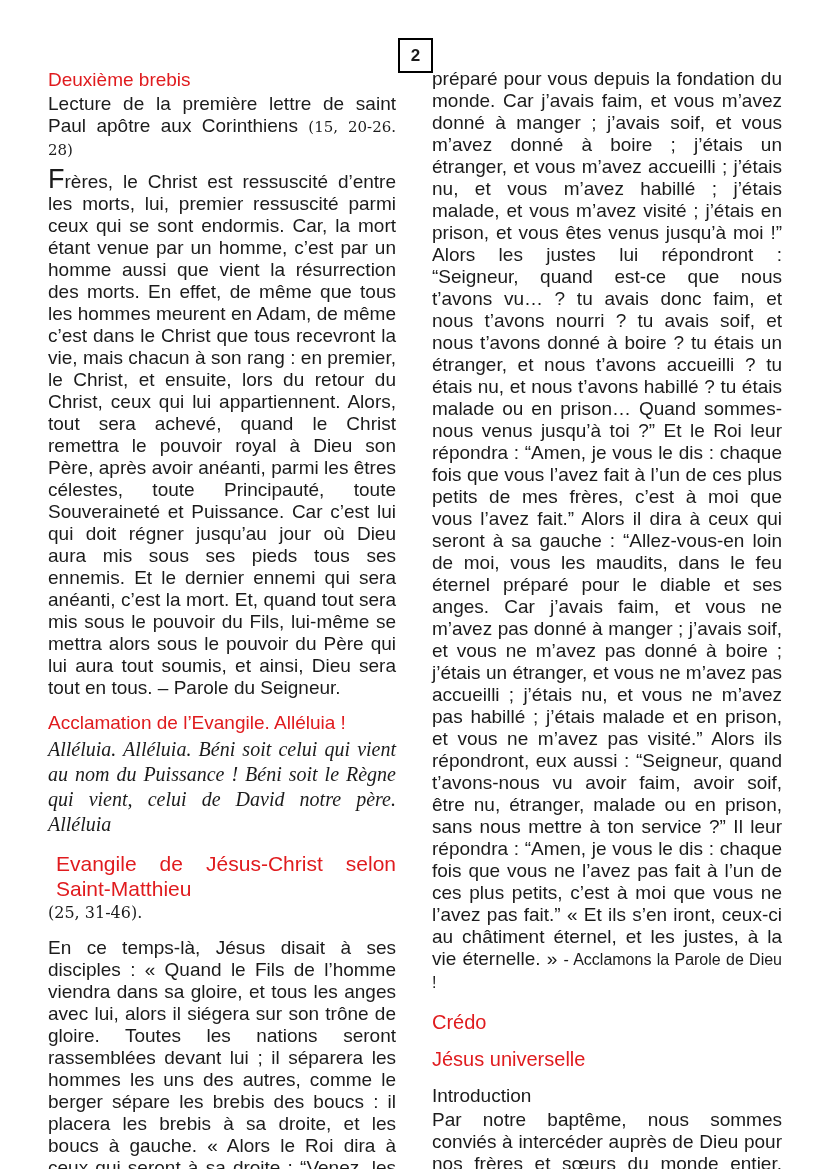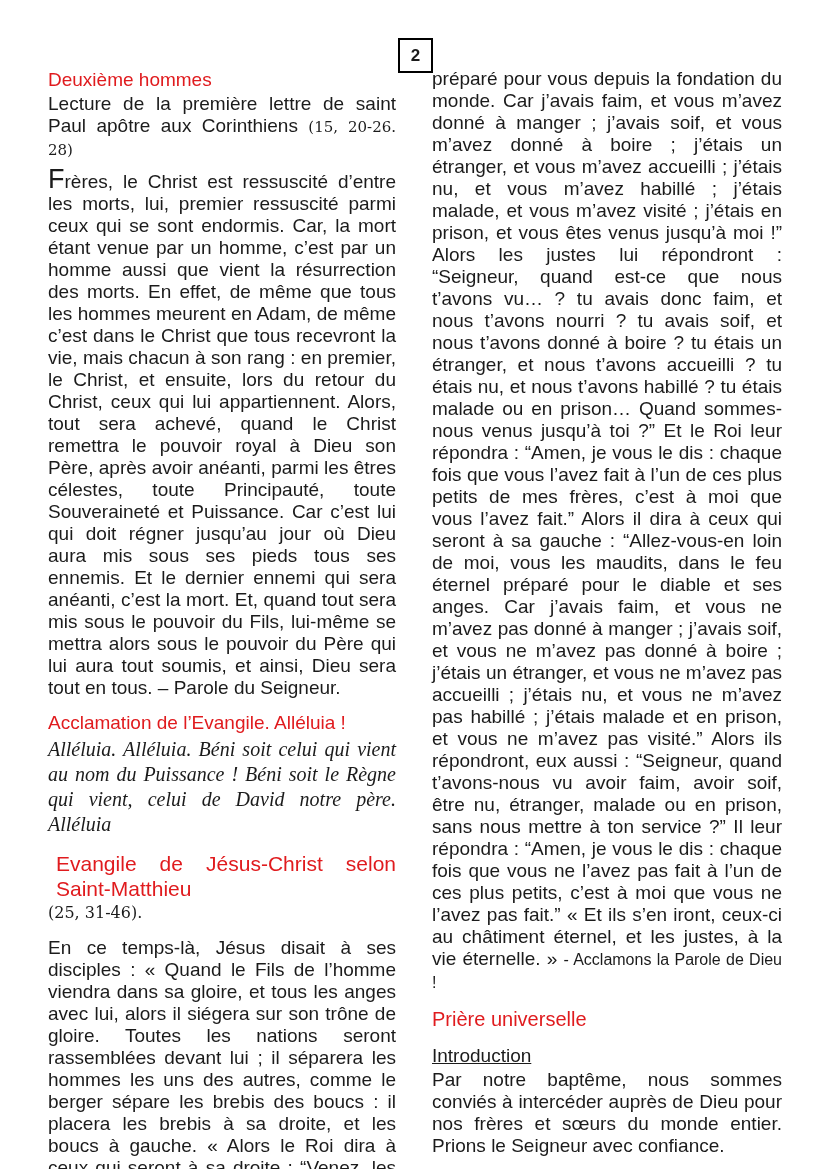--- a/index.html
+++ b/index.html
@@ -84,40 +84,40 @@
     font-size: 20px;
     line-height: 25px;
     text-align: justify;
     margin: 3px 0 0 0;
   }
   .dropcap {
     font-size: 27px;
     line-height: 10px;
   }
   .small-inline { font-size: 16px; }
-  .underlined { text-decoration: underline; }
+  .underlined { }
   .intro-label {
     font-size: 19px;
     line-height: 23px;
     margin: 13px 0 0 0;
   }
 </style>
 </head>
 <body>
 
 <div class="page">
 
   <div class="pagenum-box">
     <span>2</span>
   </div>
 
   <div class="columns">
 
     <div class="col-left">
-      <div class="heading red">Deuxième hommes</div>
+      <div class="heading red">Deuxième brebis</div>
 
       <p class="body-par mt2"><span>Lecture de la première lettre de saint Paul apôtre aux Corinthiens</span>
         <span class="ref">(15, 20-26. 28)</span></p>
 
       <p class="body-par mt10"><span class="dropcap">F</span><span>rères, le Christ est ressuscité d’entre les morts, lui, premier ressuscité parmi ceux qui se sont endormis. Car, la mort étant venue par un homme, c’est par un homme aussi que vient la résurrection des morts. En effet, de même que tous les hommes meurent en Adam, de même c’est dans le Christ que tous recevront la vie, mais chacun à son rang : en premier, le Christ, et ensuite, lors du retour du Christ, ceux qui lui appartiennent. Alors, tout sera achevé, quand le Christ remettra le pouvoir royal à Dieu son Père, après avoir anéanti, parmi les êtres célestes, toute Principauté, toute Souveraineté et Puissance. Car c’est lui qui doit régner jusqu’au jour où Dieu aura mis sous ses pieds tous ses ennemis. Et le dernier ennemi qui sera anéanti, c’est la mort. Et, quand tout sera mis sous le pouvoir du Fils, lui-même se mettra alors sous le pouvoir du Père qui lui aura tout soumis, et ainsi, Dieu sera tout en tous. – Parole du Seigneur.</span></p>
 
       <div class="heading red mt12">Acclamation de l’Evangile. Alléluia !</div>
 
       <p class="italic-par">Alléluia. Alléluia. Béni soit celui qui vient au nom du Puissance ! Béni soit le Règne qui vient, celui de David notre père. Alléluia</p>
 
@@ -125,22 +125,23 @@
 
       <p class="ref-line">(25, 31-46).</p>
 
       <p class="body-par mt14">En ce temps-là, Jésus disait à ses disciples : « Quand le Fils de l’homme viendra dans sa gloire, et tous les anges avec lui, alors il siégera sur son trône de gloire. Toutes les nations seront rassemblées devant lui ; il séparera les hommes les uns des autres, comme le berger sépare les brebis des boucs : il placera les brebis à sa droite, et les boucs à gauche. « Alors le Roi dira à ceux qui seront à sa droite : “Venez, les bénis de mon Père, recevez en héritage le Royaume</p>
     </div>
 
     <div class="col-right">
       <p class="body-par"><span>préparé pour vous depuis la fondation du monde. Car j’avais faim, et vous m’avez donné à manger ; j’avais soif, et vous m’avez donné à boire ; j’étais un étranger, et vous m’avez accueilli ; j’étais nu, et vous m’avez habillé ; j’étais malade, et vous m’avez visité ; j’étais en prison, et vous êtes venus jusqu’à moi !” Alors les justes lui répondront : “Seigneur, quand est-ce que nous t’avons vu… ? tu avais donc faim, et nous t’avons nourri ? tu avais soif, et nous t’avons donné à boire ? tu étais un étranger, et nous t’avons accueilli ? tu étais nu, et nous t’avons habillé ? tu étais malade ou en prison… Quand sommes-nous venus jusqu’à toi ?” Et le Roi leur répondra : “Amen, je vous le dis : chaque fois que vous l’avez fait à l’un de ces plus petits de mes frères, c’est à moi que vous l’avez fait.” Alors il dira à ceux qui seront à sa gauche : “Allez-vous-en loin de moi, vous les maudits, dans le feu éternel préparé pour le diable et ses anges. Car j’avais faim, et vous ne m’avez pas donné à manger ; j’avais soif, et vous ne m’avez pas donné à boire ; j’étais un étranger, et vous ne m’avez pas accueilli ; j’étais nu, et vous ne m’avez pas habillé ; j’étais malade et en prison, et vous ne m’avez pas visité.” Alors ils répondront, eux aussi : “Seigneur, quand t’avons-nous vu avoir faim, avoir soif, être nu, étranger, malade ou en prison, sans nous mettre à ton service ?” Il leur répondra : “Amen, je vous le dis : chaque fois que vous ne l’avez pas fait à l’un de ces plus petits, c’est à moi que vous ne l’avez pas fait.” « Et ils s’en iront, ceux-ci au châtiment éternel, et les justes, à la vie éternelle. »</span>
         <span class="small-inline">- Acclamons la Parole de Dieu !</span></p>
 
+      <div class="heading-lg red mt16">Crédo</div>
 
-      <div class="heading-lg red mt13">Prière universelle</div>
+      <div class="heading-lg red mt13">Jésus universelle</div>
 
       <p class="intro-label"><span class="underlined">Introduction</span></p>
 
       <p class="body-par mt2">Par notre baptême, nous sommes conviés à intercéder auprès de Dieu pour nos frères et sœurs du monde entier. Prions le Seigneur avec confiance.</p>
     </div>
 
   </div>
 </div>
 
 </body></html>

